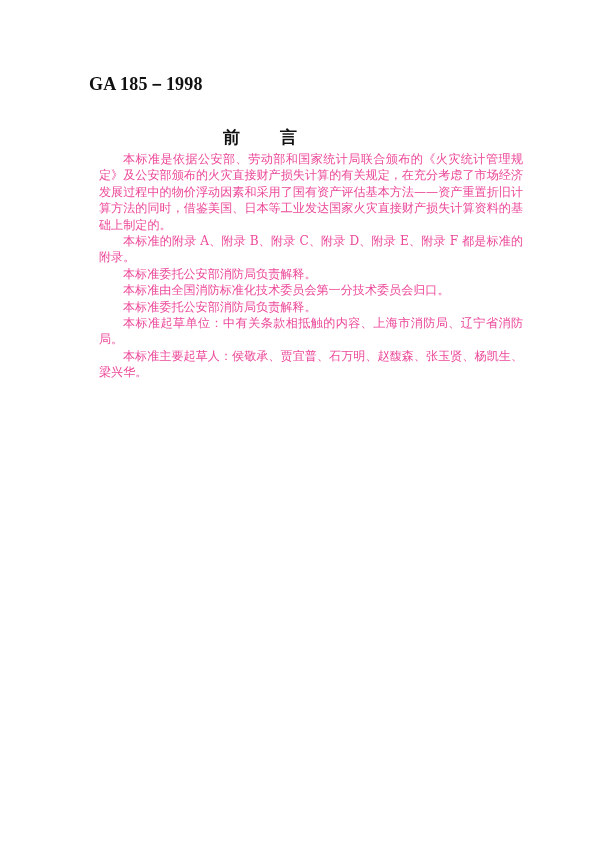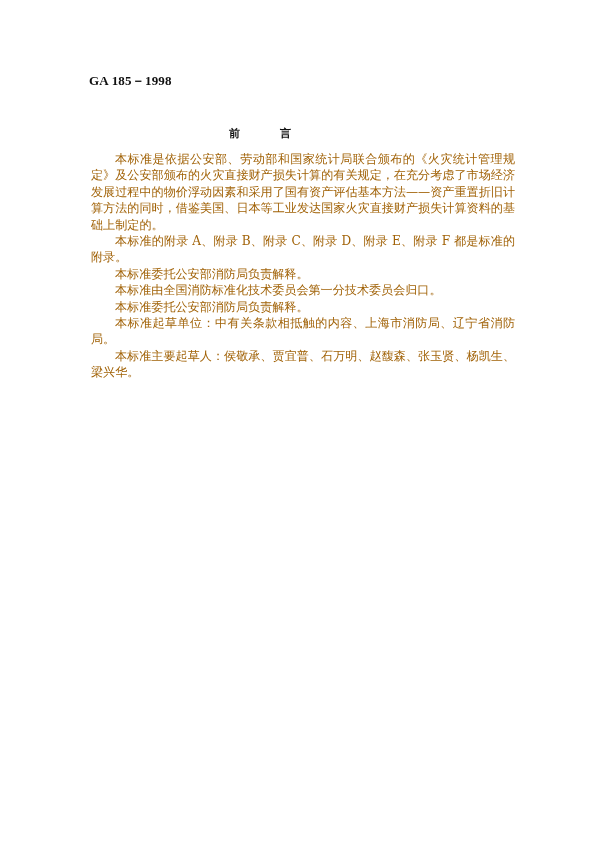--- a/index.html
+++ b/index.html
@@ -1,25 +1,25 @@
 <!DOCTYPE html>
 <html><head>
 <meta charset="utf-8">
 <style>
   html, body { margin:0; padding:0; background:#fff; }
   body { width:600px; height:849px; position:relative; overflow:hidden;
          font-family:"DejaVu Serif","Liberation Serif",serif; color:#2a2a2a; }
   .std-code { position:absolute; left:89px; top:72px; font-family:"Liberation Serif",serif;
-              font-weight:bold; font-size:13px; color:#111; letter-spacing:0.2px; }
+              font-weight:bold; font-size:18px; color:#111; letter-spacing:0.2px; }
   .title { position:absolute; top:126px; left:0; width:520px; text-align:center;
-           font-family:"DejaVu Sans",sans-serif; font-weight:bold; font-size:11px; color:#111; }
+           font-family:"DejaVu Sans",sans-serif; font-weight:bold; font-size:17px; color:#111; }
   .title span { display:inline-block; }
   .title .gap { width:40px; }
-  .body { position:absolute; left:91px; top:151px; width:424px; font-size:12.1px;
-          line-height:16.4px; color:#a16207; }
+  .body { position:absolute; left:99px; top:151px; width:424px; font-size:12.1px;
+          line-height:16.4px; color:#ec4899; }
   .p { margin:0; text-indent:24px; text-align:justify; text-align-last:left; }
 </style>
 </head>
 <body>
 
 <div class="std-code">GA 185－1998</div>
 
 <div class="title">
   <span>前</span><span class="gap"></span><span>言</span>
 </div>

